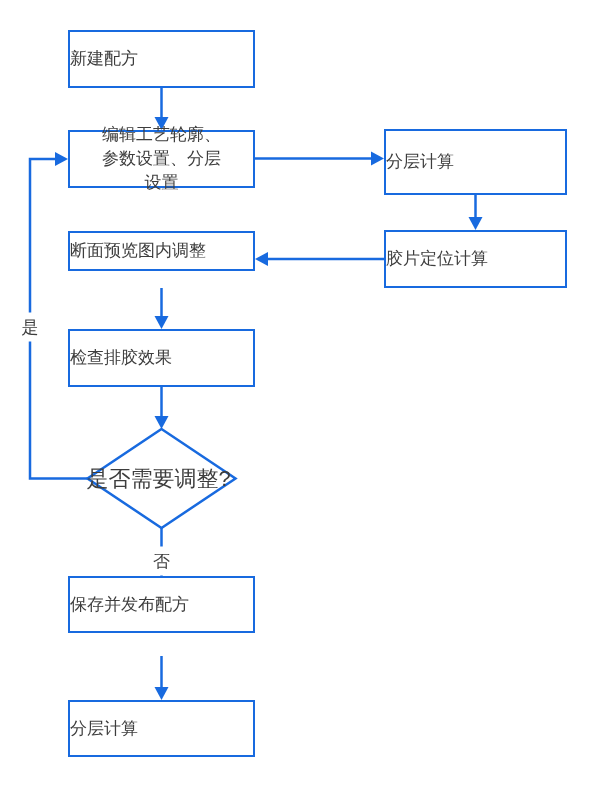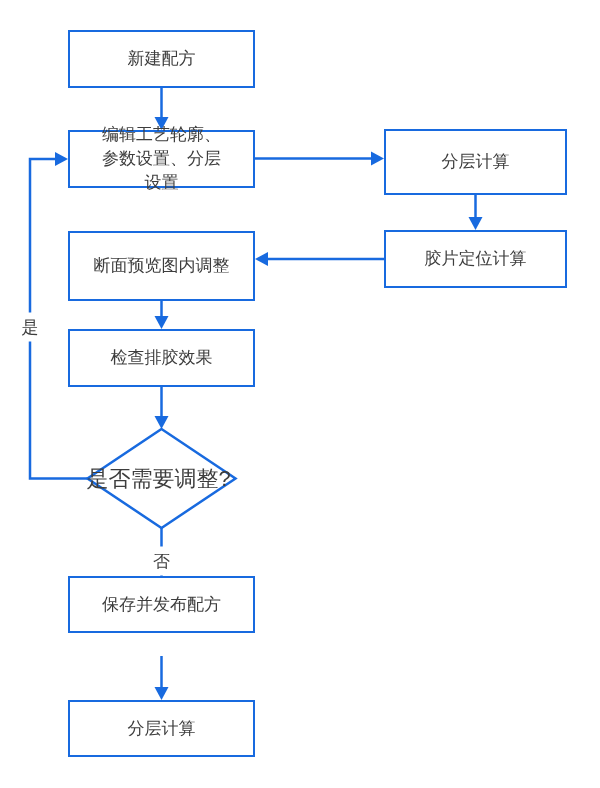--- a/index.html
+++ b/index.html
@@ -20,21 +20,20 @@
     width:600px;height:788px;
     pointer-events:none;
   }
   .node{
     position:absolute;
     box-sizing:border-box;
     border:2.5px solid #186ADF;
     background:#ffffff;
     display:flex;
     align-items:center;
-    justify-content:center;
     text-align:center;
     color:#3d3d3d;
     font-size:17px;
     line-height:1.4;
   }
   .node.pad{padding:0 24px;}
   .nowrap{white-space:nowrap;}
   .diamond-label{
     position:absolute;
     width:150px;
@@ -102,21 +101,21 @@
   </div>
 
   <div class="node nowrap" style="left:384px;top:129px;width:183px;height:66px">
     <span>分层计算</span>
   </div>
 
   <div class="node nowrap" style="left:384px;top:230px;width:183px;height:58px">
     <span>胶片定位计算</span>
   </div>
 
-  <div class="node nowrap" style="left:68px;top:231px;width:187px;height:70px">
+  <div class="node nowrap" style="left:68px;top:231px;width:187px;height:40px">
     <span>断面预览图内调整</span>
   </div>
 
   <div class="node nowrap" style="left:68px;top:329px;width:187px;height:58px">
     <span>检查排胶效果</span>
   </div>
 
   <div class="diamond-label" style="left:161.5px;top:478.5px">
     <span>是否需要调整?</span>
   </div>

